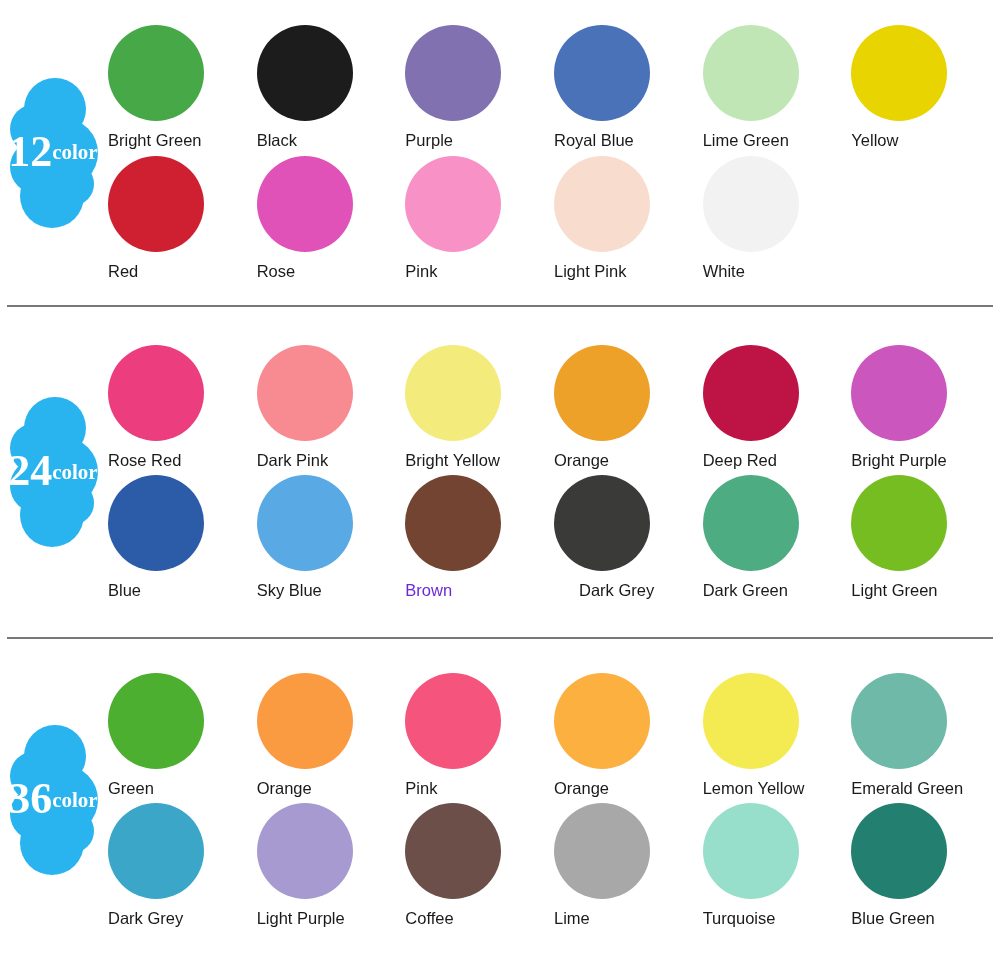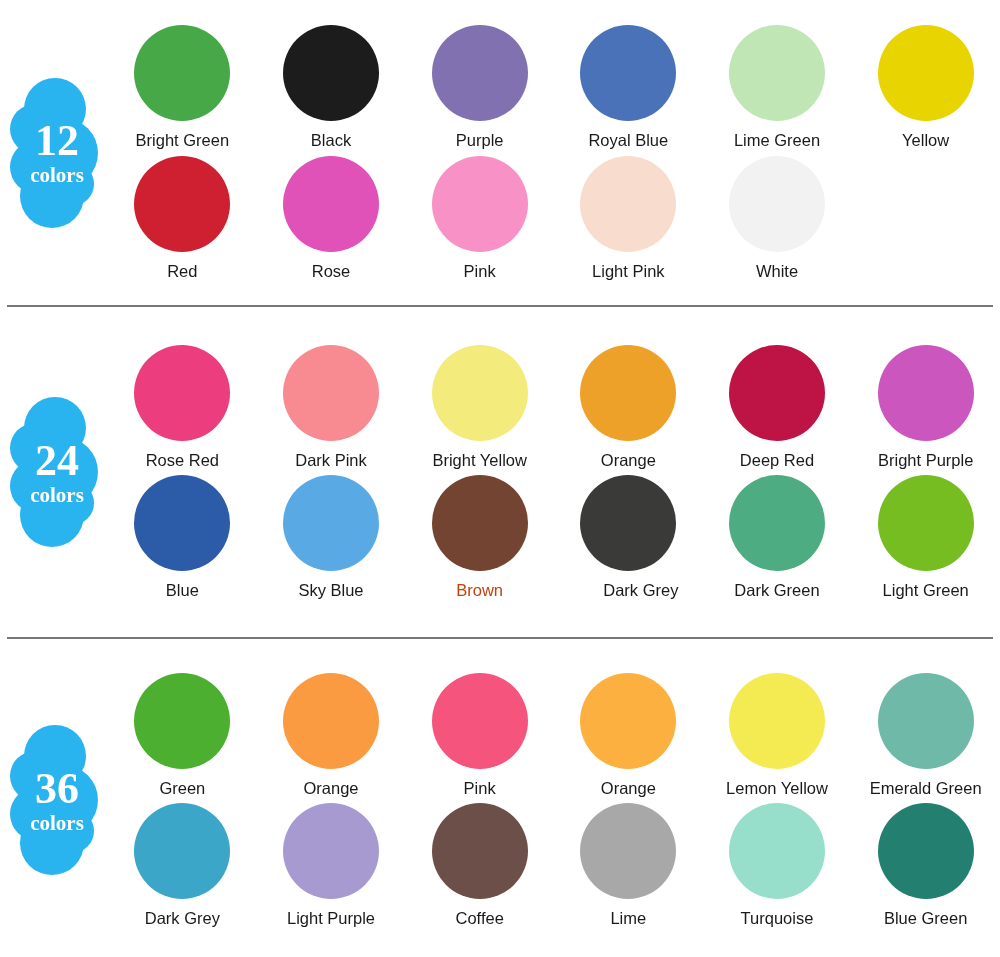--- a/index.html
+++ b/index.html
@@ -59,21 +59,21 @@
   .badge .b2 { width: 50px; height: 50px; left: 0px;   top: 26px;  }
   .badge .b3 { width: 70px; height: 70px; left: 18px;  top: 40px;  }
   .badge .b4 { width: 54px; height: 54px; left: 0px;   top: 62px;  }
   .badge .b5 { width: 64px; height: 64px; left: 10px;  top: 86px;  }
   .badge .b6 { width: 44px; height: 44px; left: 40px;  top: 84px;  }
 
   .badge-text {
     position: absolute;
     inset: 0;
     display: flex;
-    flex-direction: column;
+    flex-direction: row;
     align-items: center;
     justify-content: center;
     z-index: 5;
     color: #ffffff;
     font-family: "Liberation Serif", serif;
     line-height: 1;
     padding-left: 6px;
     box-sizing: border-box;
   }
   .badge-number {
@@ -99,21 +99,21 @@
   .swatch-row {
     display: grid;
     grid-template-columns: repeat(6, 1fr);
     align-items: start;
   }
   .swatch-row.row-top { margin-bottom: 6px; }
 
   .swatch {
     display: flex;
     flex-direction: column;
-    align-items: center;
+    align-items: flex-start;
   }
   .dot {
     width: 96px;
     height: 96px;
     border-radius: 50%;
     display: block;
   }
   .swatch-label {
     margin-top: 10px;
     font-size: 16.5px;
@@ -252,21 +252,21 @@
         <div class="swatch">
           <span class="dot" style="background: rgb(44, 92, 168);"></span>
           <span class="swatch-label" style="color: rgb(26, 26, 26);">Blue</span>
         </div>
         <div class="swatch">
           <span class="dot" style="background: rgb(89, 169, 229);"></span>
           <span class="swatch-label" style="color: rgb(26, 26, 26);">Sky Blue</span>
         </div>
         <div class="swatch">
           <span class="dot" style="background: rgb(115, 68, 50);"></span>
-          <span class="swatch-label" style="color: #c2410c;">Brown</span>
+          <span class="swatch-label" style="color: #6d28d9;">Brown</span>
         </div>
         <div class="swatch">
           <span class="dot" style="background: rgb(58, 58, 56);"></span>
           <span class="swatch-label" style="color: rgb(26, 26, 26); margin-left: 25px;">Dark Grey</span>
         </div>
         <div class="swatch">
           <span class="dot" style="background: rgb(78, 172, 130);"></span>
           <span class="swatch-label" style="color: rgb(26, 26, 26);">Dark Green</span>
         </div>
         <div class="swatch">

